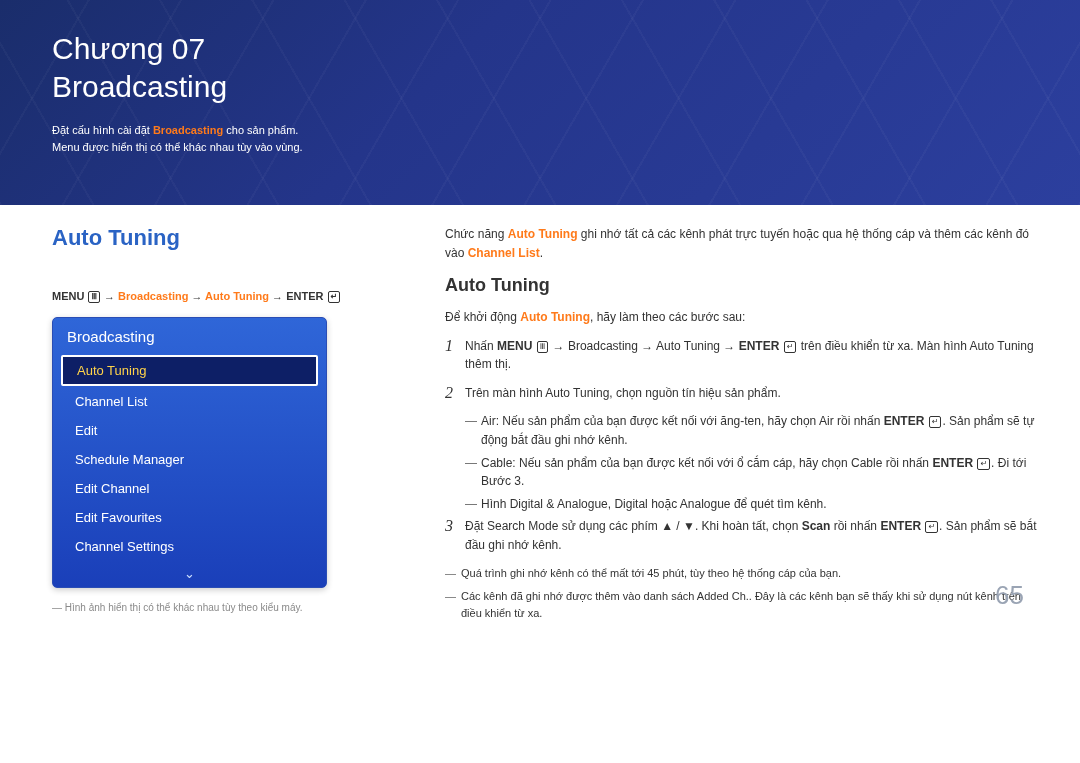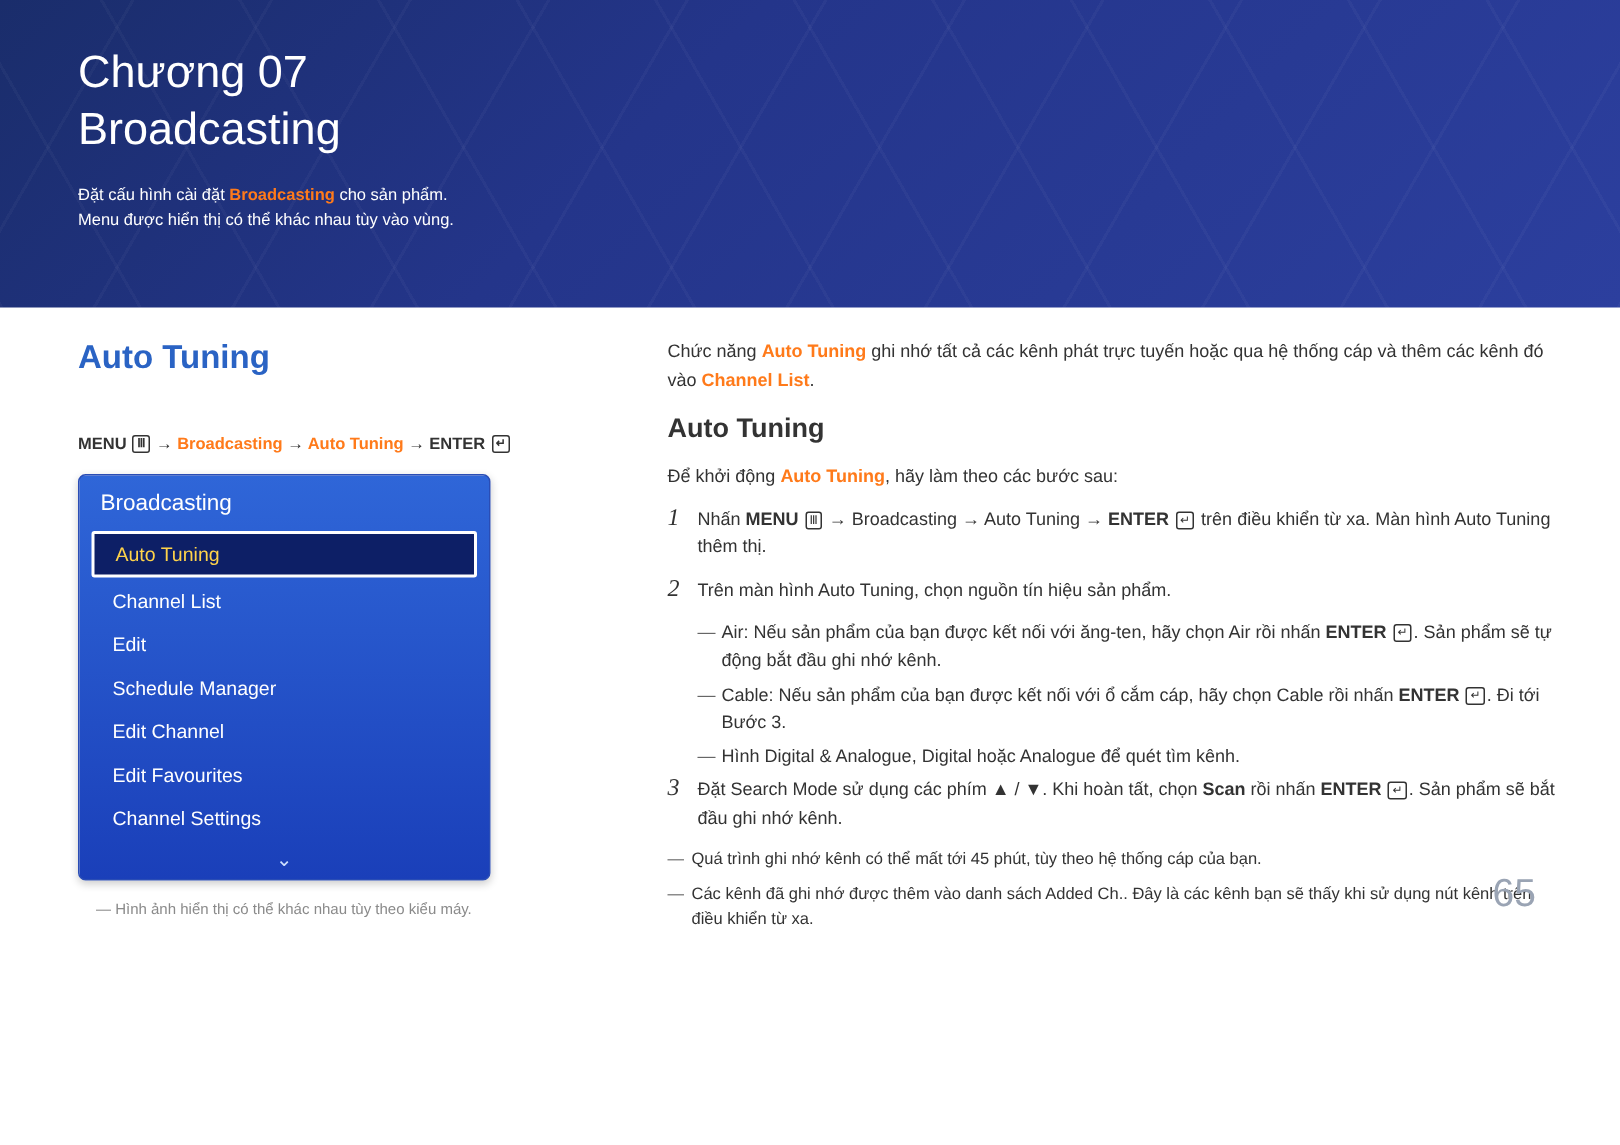--- a/index.html
+++ b/index.html
@@ -112,21 +112,20 @@
   text-align: center;
   color: #cfe1ff;
   font-size: 13px;
   padding-top: 4px;
 }
 .footnote {
   font-size: 10px;
   color: #8a8a8a;
   margin-top: 12px;
   line-height: 1.6;
-  margin-left: 12px;
 }
 .footnote .hl { color: #ff7a1a; font-weight: 700; }
 .para { margin-bottom: 10px; }
 .para .hl { color: #ff7a1a; font-weight: 700; }
 .num-row {
   display: flex;
   align-items: flex-start;
   margin-bottom: 10px;
 }
 .num {

